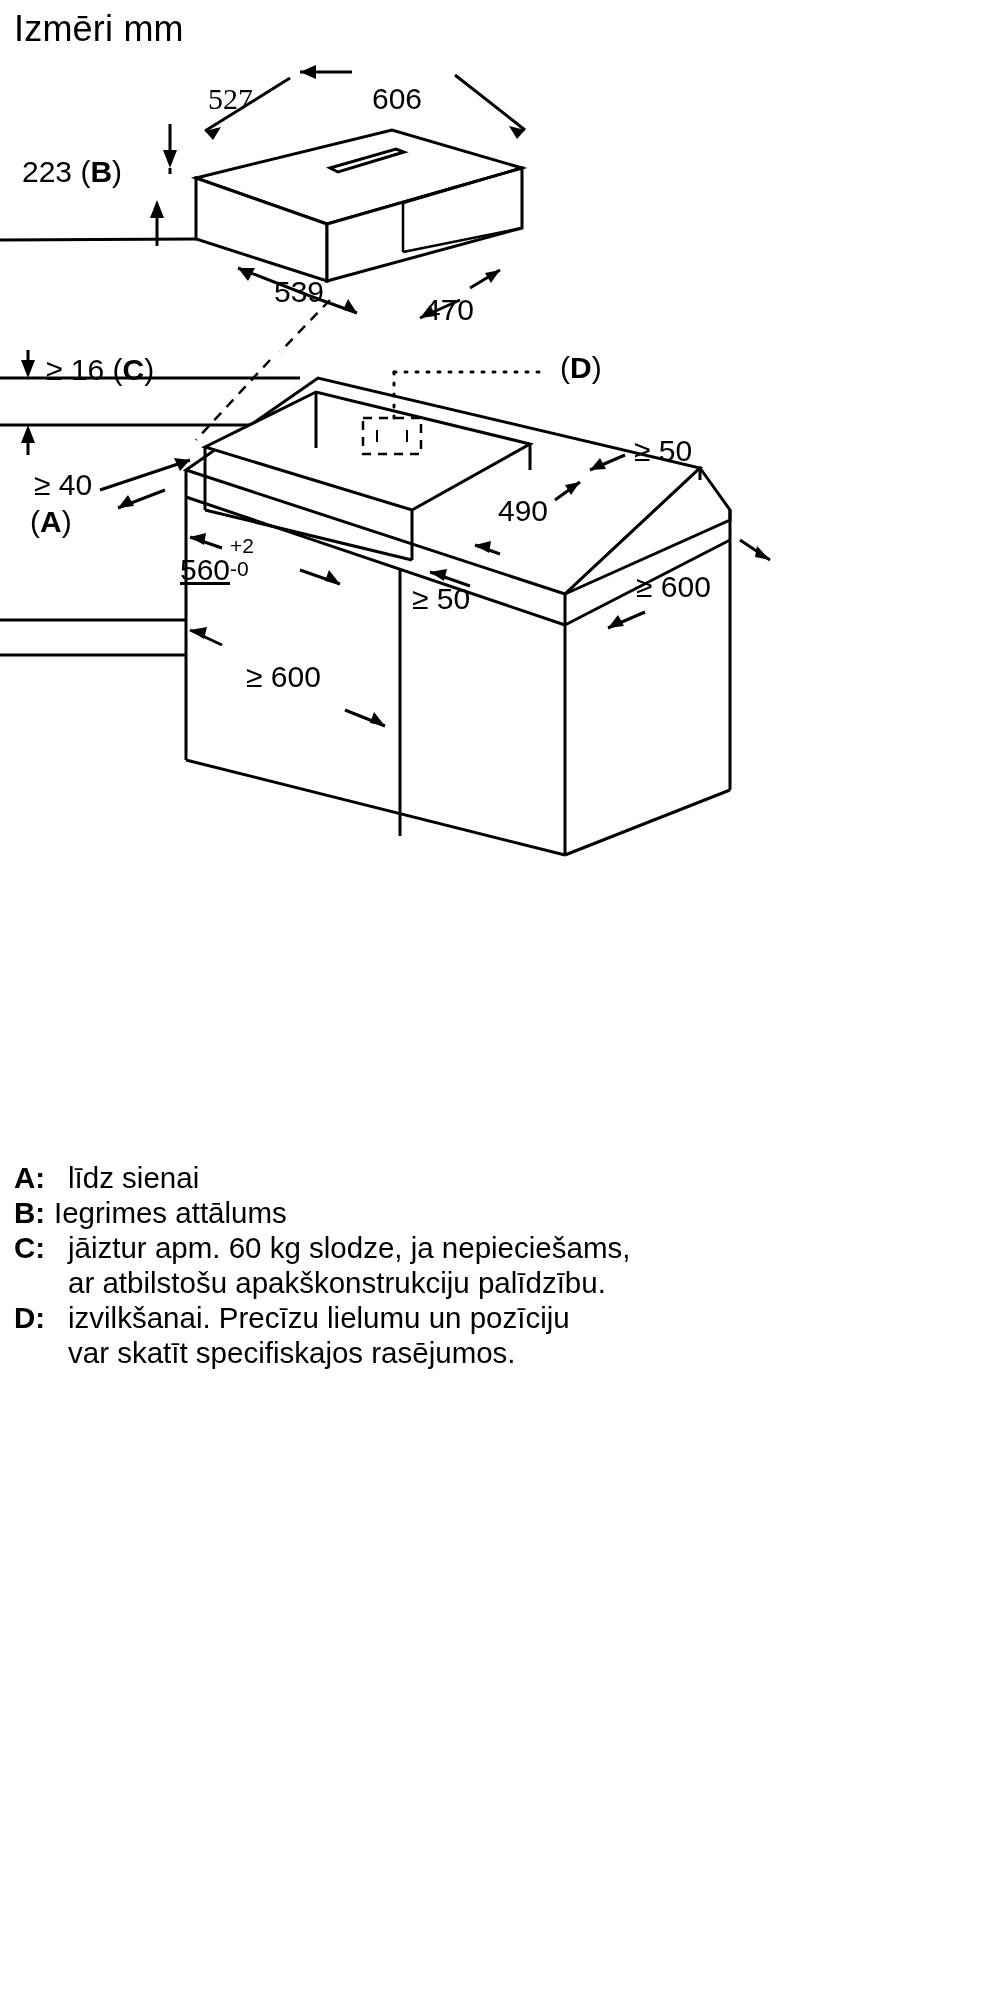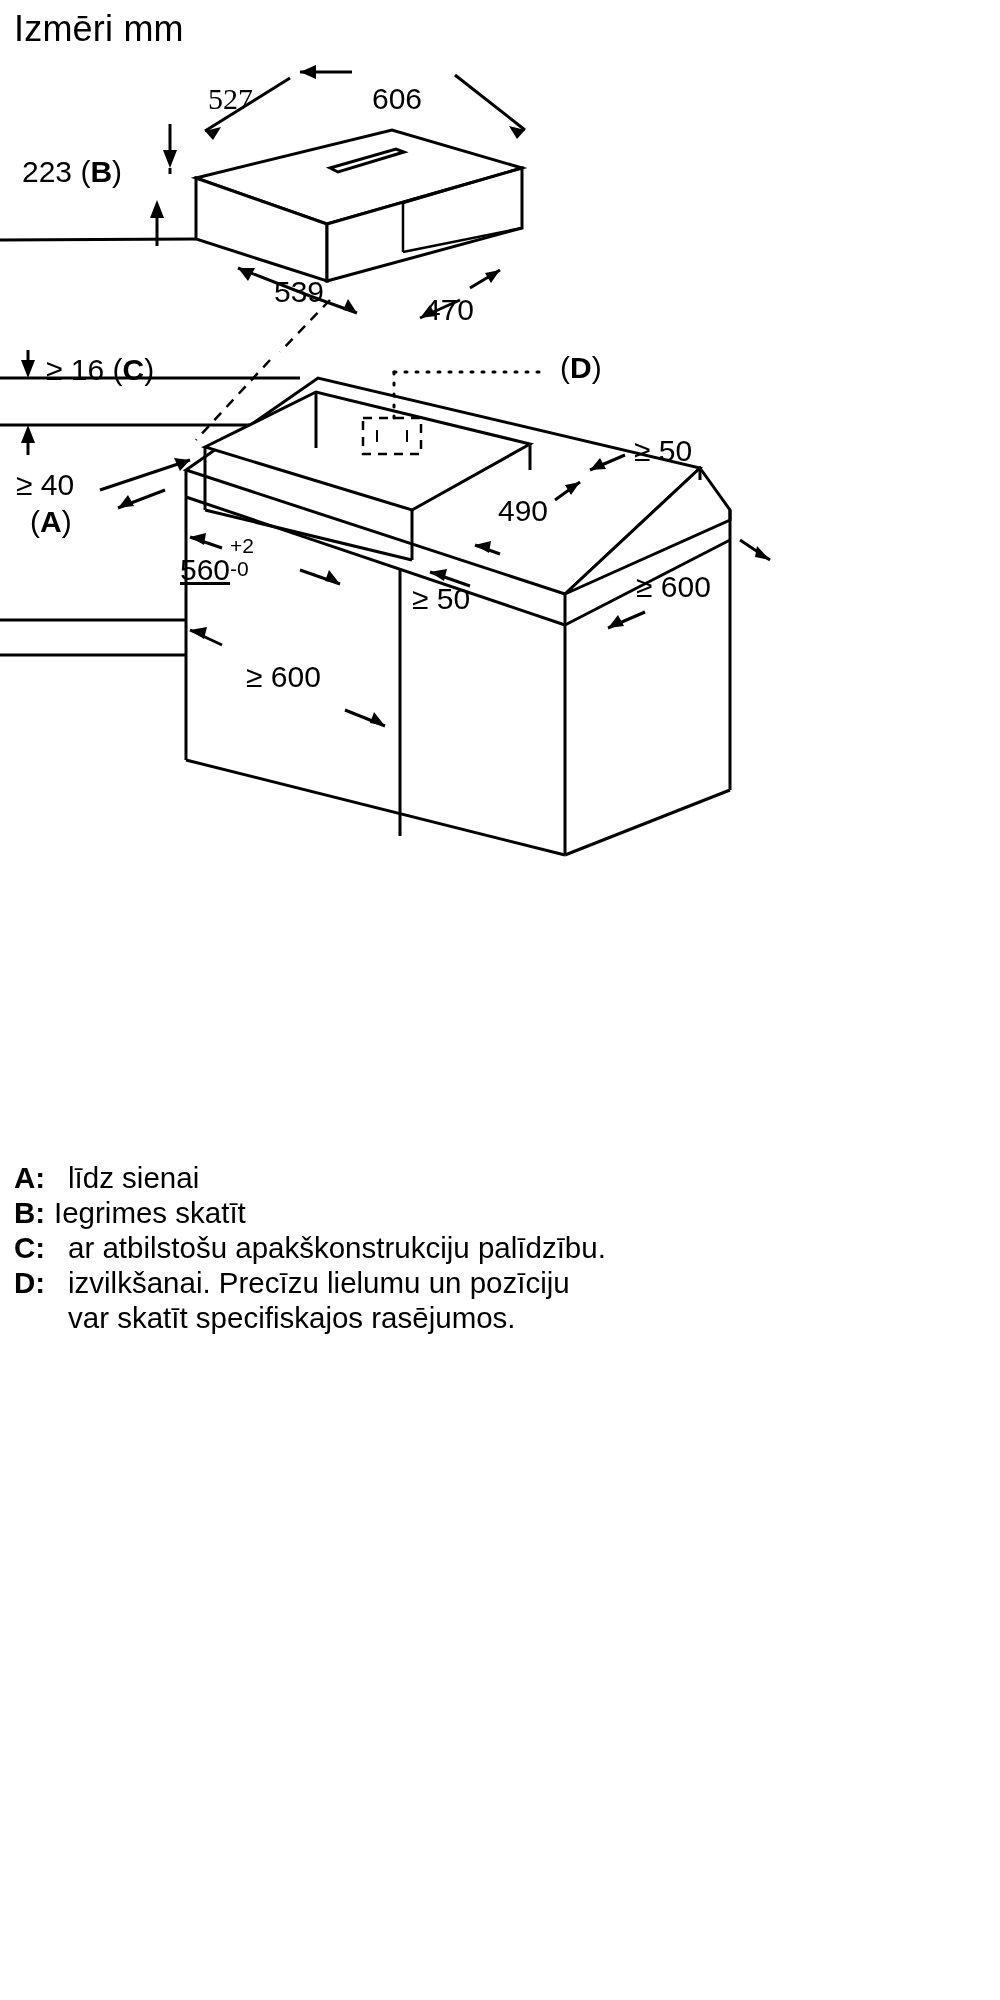--- a/index.html
+++ b/index.html
@@ -221,21 +221,21 @@
   <div class="dim-label" style="left:208px; top:82px;font-family:Liberation Serif, serif;">527</div>
   <div class="dim-label" style="left:372px; top:82px;">606</div>
   <div class="dim-label" style="left:22px; top:155px;">
     <span>223 (<b>B</b>)</span>
   </div>
   <div class="dim-label" style="left:274px; top:275px;">539</div>
   <div class="dim-label" style="left:424px; top:293px;">470</div>
 
   <div class="dim-label" style="left:46px; top:353px;">≥ 16 (<b>C</b>)</div>
   <div class="dim-label" style="left:560px; top:351px;">(<b>D</b>)</div>
-  <div class="dim-label" style="left:16px; top:468px;">≥ 40</div>
+  <div class="dim-label" style="left:34px; top:468px;">≥ 40</div>
   <div class="dim-label" style="left:30px; top:505px;">(<b>A</b>)</div>
 
   <div class="dim-label" style="left:180px; top:546px;text-decoration:underline;">
     <span>560</span><span class="sup-wrap"><span class="sup-plus">+2</span><span class="sup-minus">-0</span></span>
   </div>
 
   <div class="dim-label" style="left:634px; top:434px;">≥ 50</div>
   <div class="dim-label" style="left:498px; top:494px;">490</div>
   <div class="dim-label" style="left:412px; top:582px;">≥ 50</div>
   <div class="dim-label" style="left:636px; top:570px;">≥ 600</div>
@@ -246,27 +246,28 @@
     <div class="legend-row">
       <div class="legend-key"><span>A</span>:</div>
       <div class="legend-text">
         <span class="cont" style="padding-left:14px">līdz sienai</span>
       </div>
     </div>
 
     <div class="legend-row">
       <div class="legend-key"><span>B</span>:</div>
       <div class="legend-text">
-        <span class="cont">Iegrimes skatīt</span>
+        <span class="cont">Iegrimes attālums</span>
       </div>
     </div>
 
     <div class="legend-row">
       <div class="legend-key"><span>C</span>:</div>
       <div class="legend-text">
+        <span class="cont" style="padding-left:14px">jāiztur apm. 60 kg slodze, ja nepieciešams,</span>
         <span class="cont" style="padding-left:14px">ar atbilstošu apakškonstrukciju palīdzību.</span>
       </div>
     </div>
 
     <div class="legend-row">
       <div class="legend-key"><span>D</span>:</div>
       <div class="legend-text">
         <span class="cont" style="padding-left:14px">izvilkšanai. Precīzu lielumu un pozīciju</span>
         <span class="cont" style="padding-left:14px">var skatīt specifiskajos rasējumos.</span>
       </div>

